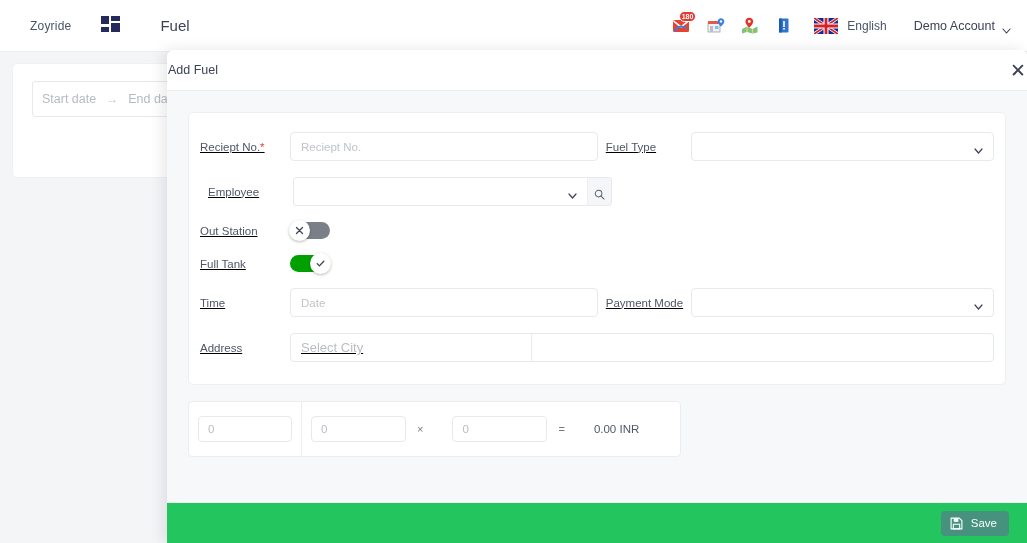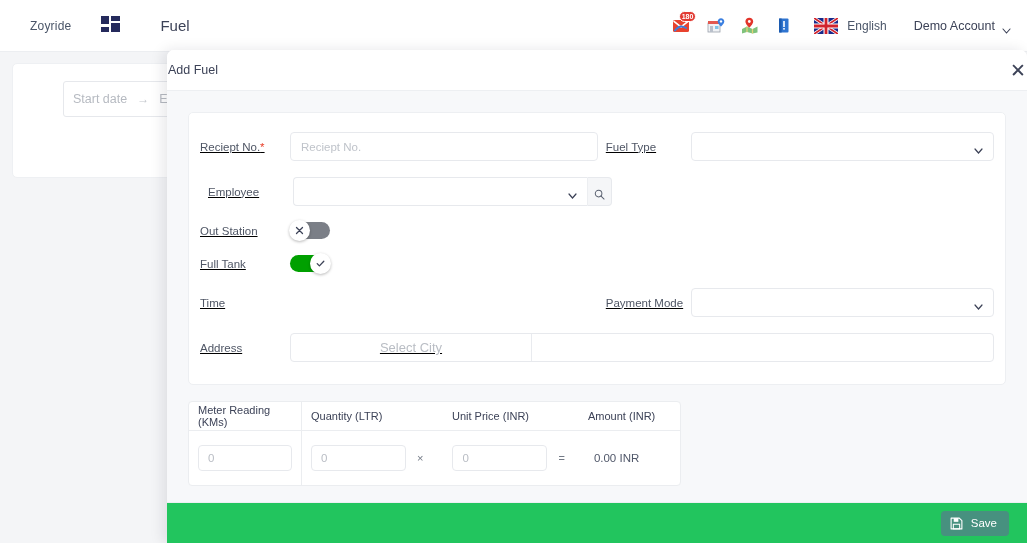--- a/index.html
+++ b/index.html
@@ -59,21 +59,20 @@
     border: 1px solid #eef0f3;
     border-radius: 5px;
   }
   .daterange {
     position: absolute; top: 17px; left: 19px;
     width: 190px; height: 36px;
     border: 1px solid #e6e8ec; border-radius: 3px;
     display: flex; align-items: center;
     font-size: 12.5px; color: #b6bac1;
     padding: 0 9px;
-    margin-left: 31px;
   }
   .daterange .arrow { margin: 0 10px; color: #c3c6cc; font-size: 12px;}
 
   
   .modal {
     position: absolute; top: 50px; left: 167px;
     width: 860px; height: 493px;
     background: #ffffff;
     border-radius: 7px 7px 0 0;
     box-shadow: -4px 0 14px rgba(15,20,35,0.10);
@@ -219,21 +218,20 @@
     background: #fff;
     overflow: hidden;
   }
   .addr-city {
     width: 241px;
     border: none; border-right: 1px solid #e9ebef;
     font-size: 13px; color: #3c4257;
     padding: 0 10px; outline: none;
     font-family: "Liberation Sans", sans-serif;
     background: transparent;
-    text-align: center;
   }
   .addr-city::placeholder { color: #b9bdc4; }
   .addr-rest {
     flex: 1; border: none;
     font-size: 12px; color: #3c4257;
     padding: 0 10px; outline: none;
     font-family: "Liberation Sans", sans-serif;
     background: transparent;
   }
 
@@ -449,20 +447,23 @@
               </svg>
             </span>
           </div>
         </div>
         <div class="col col-right"></div>
       </div>
 
       <div class="row">
         <div class="col col-left">
           <div class="lbl">Time</div>
+          <div class="field">
+            <input class="inp" type="text" placeholder="Date" style="">
+          </div>
         </div>
         <div class="col col-right">
           <div class="lbl-r">Payment Mode</div>
           <div class="field">
             <div class="select-box">
               <span></span>
               <span class="chev">
                 <svg viewBox="0 0 9 6" xmlns="http://www.w3.org/2000/svg">
                   <path d="M1 1 L4.5 5 L8 1" fill="none" stroke="#3c4257" stroke-width="1.2" stroke-linecap="round"></path>
                 </svg>
@@ -476,26 +477,20 @@
         <div class="lbl">Address</div>
         <div class="addr-wrap">
           <input class="addr-city" type="text" placeholder="Select City" style="">
           <input class="addr-rest" type="text" style="">
         </div>
       </div>
 
     </div>
 
     <div class="table-card">
-      <div class="thead">
-        <div class="th th-meter">Meter Reading (KMs)</div>
-        <div class="th th-qty">Quantity (LTR)</div>
-        <div class="th th-price">Unit Price (INR)</div>
-        <div class="th th-amt">Amount (INR)</div>
-      </div>
       <div class="tbody">
         <div class="td td-meter">
           <input class="num-inp" type="text" placeholder="0" style="">
         </div>
         <div class="td">
           <input class="num-inp w-qty" type="text" placeholder="0" style="">
           <span class="op">×</span>
         </div>
         <div class="td">
           <input class="num-inp w-price" type="text" placeholder="0" style="">

